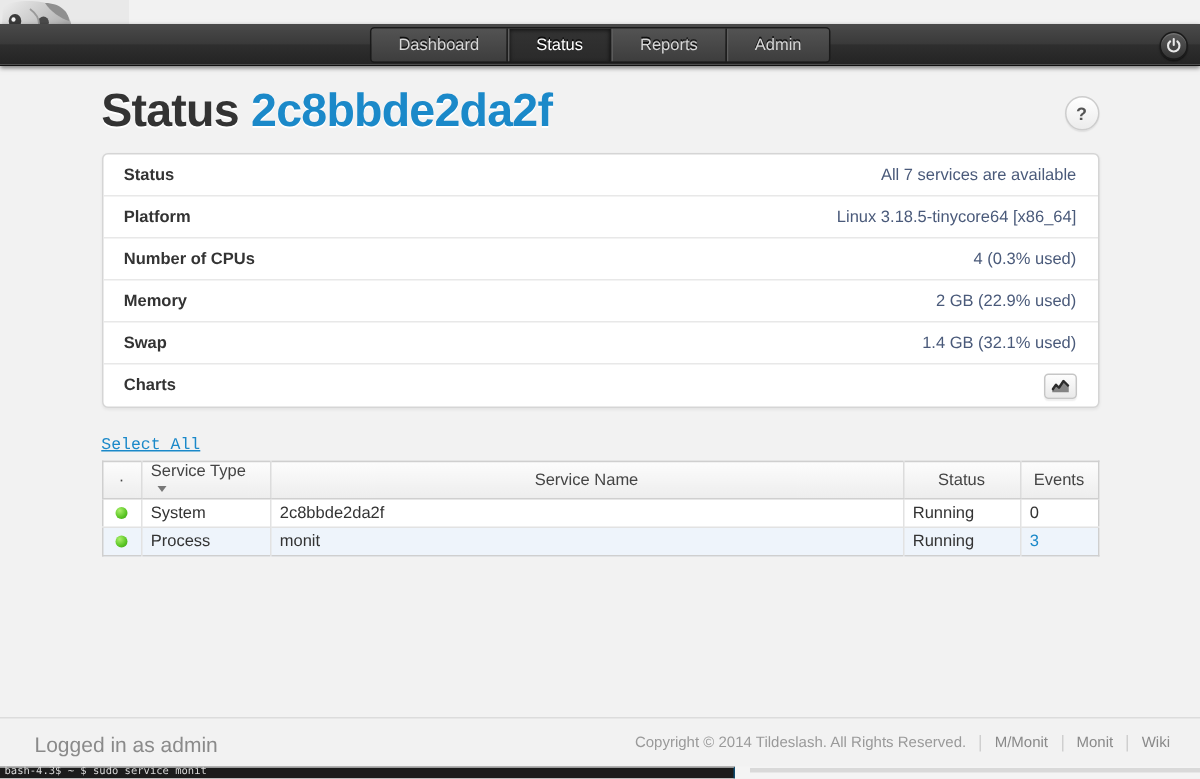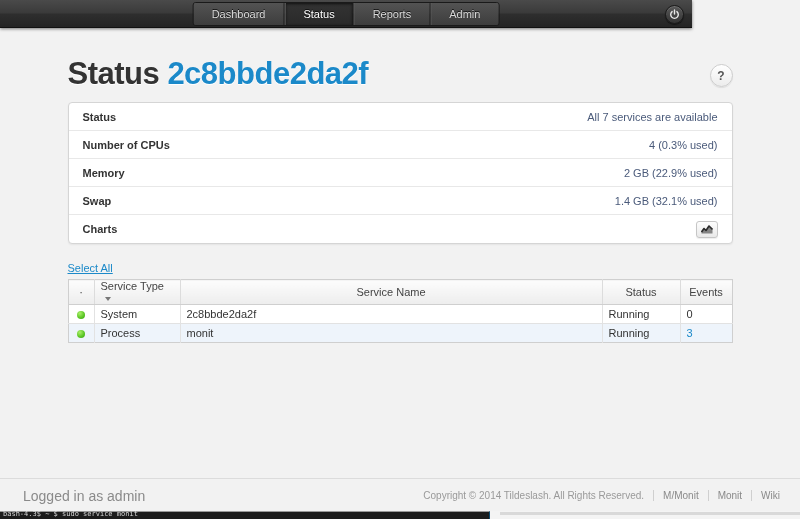--- a/index.html
+++ b/index.html
@@ -17,22 +17,22 @@
     left: 0; top: 0;
     width: 86px; height: 46px;
     overflow: hidden;
     z-index: 1;
   }
   .logo-wrap svg { display:block; }
 
   
   .navbar {
     position: absolute;
-    left: 0; top: 0;
-    width: 692px; height: 28px;
+    left: 0; top: 16px;
+    width: 800px; height: 28px;
     background: linear-gradient(to bottom, #4a4a4a 0%, #3a3a3a 48%, #2e2e2e 52%, #242424 100%);
     border-bottom: 1px solid #111;
     box-shadow: 0 1px 3px rgba(0,0,0,0.5);
     z-index: 3;
   }
   .navbar::before {
     content: "";
     position: absolute;
     left: 0; top: 0;
     width: 44px; height: 28px;
@@ -166,20 +166,21 @@
     display: flex; align-items: center; justify-content: center;
     cursor: pointer;
     box-shadow: 0 1px 1px rgba(0,0,0,0.07);
   }
   .chart-btn svg { display:block; }
 
   
   .select-all-wrap {
     width: 665px;
     margin: 14px auto 3px auto;
+    font-family: Liberation Mono, monospace;
   }
   .select-all {
     font-size: 11px;
     color: #1b89c9;
     text-decoration: underline;
     cursor: pointer;
   }
 
   
   .svc-table {
@@ -378,20 +379,24 @@
       <span>Status</span>
       <span class="hostname">2c8bbde2da2f</span>
     </h1>
     <div class="help-btn">?</div>
   </div>
 
   <div class="panel">
     <div class="info-row">
       <span class="info-label">Status</span>
       <span class="info-value">All 7 services are available</span>
+    </div>
+    <div class="info-row">
+      <span class="info-label">Platform</span>
+      <span class="info-value">Linux 3.18.5-tinycore64 [x86_64]</span>
     </div>
     <div class="info-row">
       <span class="info-label">Number of CPUs</span>
       <span class="info-value">4 (0.3% used)</span>
     </div>
     <div class="info-row">
       <span class="info-label">Memory</span>
       <span class="info-value">2 GB (22.9% used)</span>
     </div>
     <div class="info-row">

